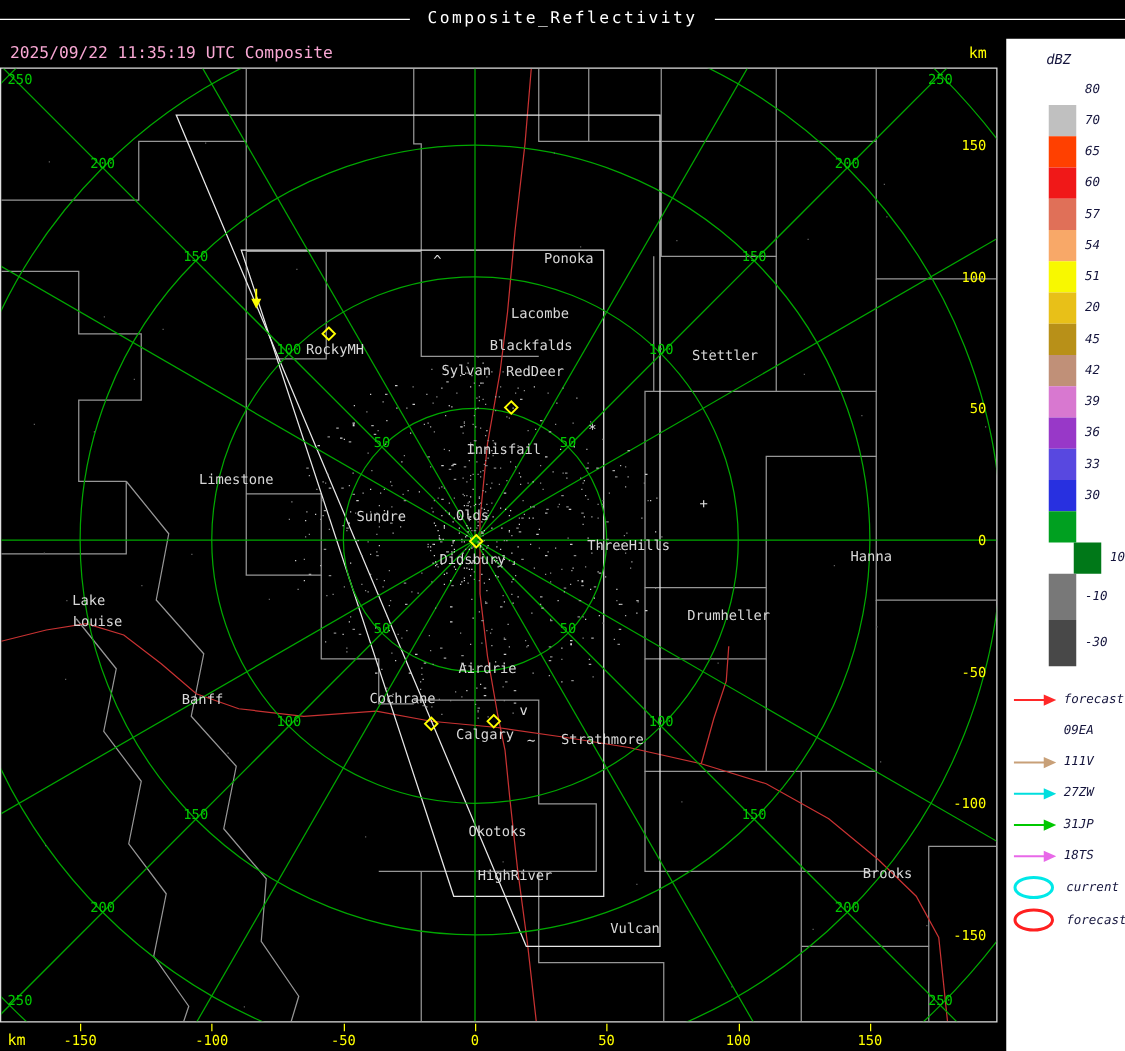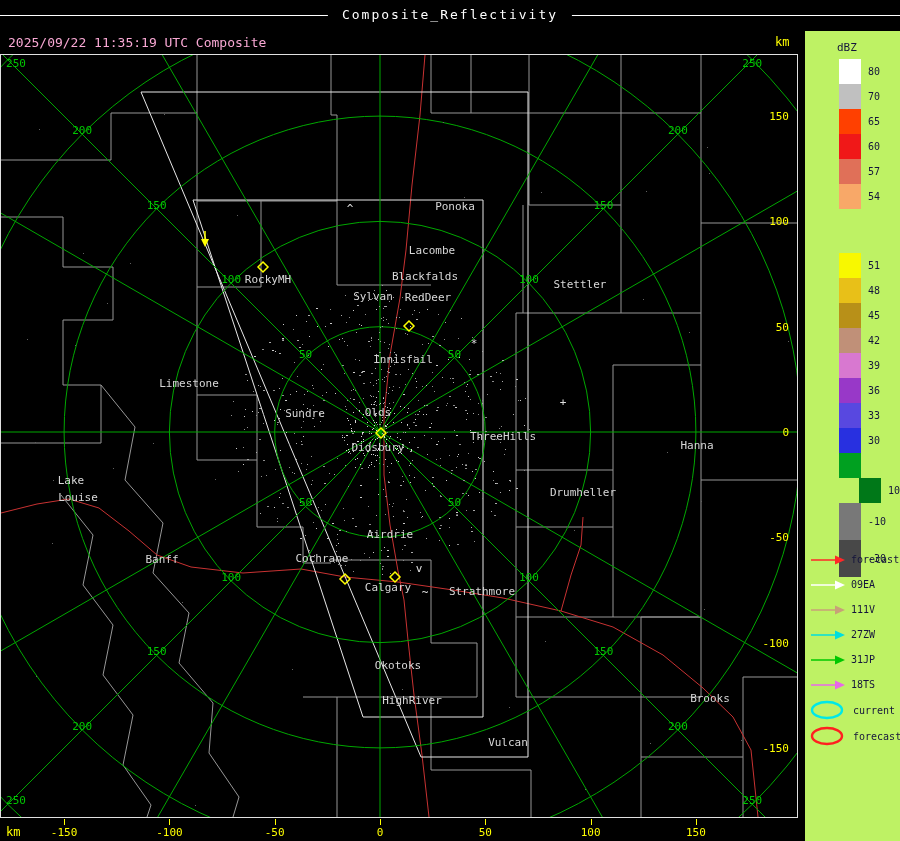--- a/index.html
+++ b/index.html
@@ -26,21 +26,21 @@
   .yaxis{fill:#ffff00;font-size:11px;}
 
   
   .bottom-axis{position:absolute;top:819px;left:0;width:805px;height:22px;}
   .km-bottom{position:absolute;left:6px;top:6px;font-size:12px;color:#ffff00;}
   .axis-tick{position:absolute;top:0;width:1px;height:6px;background:#ffff00;}
   .axis-tick-label{position:absolute;top:7px;width:48px;margin-left:-24px;text-align:center;
                    font-size:11px;color:#ffff00;}
 
   
-  .sidebar{position:absolute;top:31px;left:805px;width:95px;height:810px;background:#bef264;color:#14143c;}
+  .sidebar{position:absolute;top:31px;left:805px;width:95px;height:810px;background:#ffffff;color:#14143c;font-style:italic;}
   .dbz-title{position:absolute;top:10px;left:32px;font-size:11px;}
   .scale-rows{position:absolute;top:28px;left:6px;right:0;}
   .scale-row{display:flex;align-items:center;padding-left:28px;}
   .scale-swatch{width:22px;height:100%;flex:0 0 22px;}
   .scale-value{margin-left:7px;font-size:10px;}
   .track-rows{position:absolute;top:516px;left:6px;}
   .track-row{display:flex;align-items:center;height:25px;}
   .track-label{margin-left:6px;font-size:10px;}
   .ellipse-rows{position:absolute;top:666px;left:3px;}
   .ellipse-row{display:flex;align-items:center;height:26px;}
@@ -948,27 +948,27 @@
         <span class="scale-value">60</span>
       </div>
       <div class="scale-row" style="height: 25px;">
         <div class="scale-swatch" style="background: rgb(224, 112, 88);"></div>
         <span class="scale-value">57</span>
       </div>
       <div class="scale-row" style="height: 25px;">
         <div class="scale-swatch" style="background: rgb(248, 168, 104);"></div>
         <span class="scale-value">54</span>
       </div>
-      <div class="scale-row" style="height: 25px; margin-top: 44px;">
+      <div class="scale-row" style="height: 25px;">
         <div class="scale-swatch" style="background: rgb(248, 248, 0);"></div>
         <span class="scale-value">51</span>
       </div>
       <div class="scale-row" style="height: 25px;">
         <div class="scale-swatch" style="background: rgb(232, 192, 24);"></div>
-        <span class="scale-value">48</span>
+        <span class="scale-value">20</span>
       </div>
       <div class="scale-row" style="height: 25px;">
         <div class="scale-swatch" style="background: rgb(184, 144, 24);"></div>
         <span class="scale-value">45</span>
       </div>
       <div class="scale-row" style="height: 25px;">
         <div class="scale-swatch" style="background: rgb(192, 144, 120);"></div>
         <span class="scale-value">42</span>
       </div>
       <div class="scale-row" style="height: 25px;">

